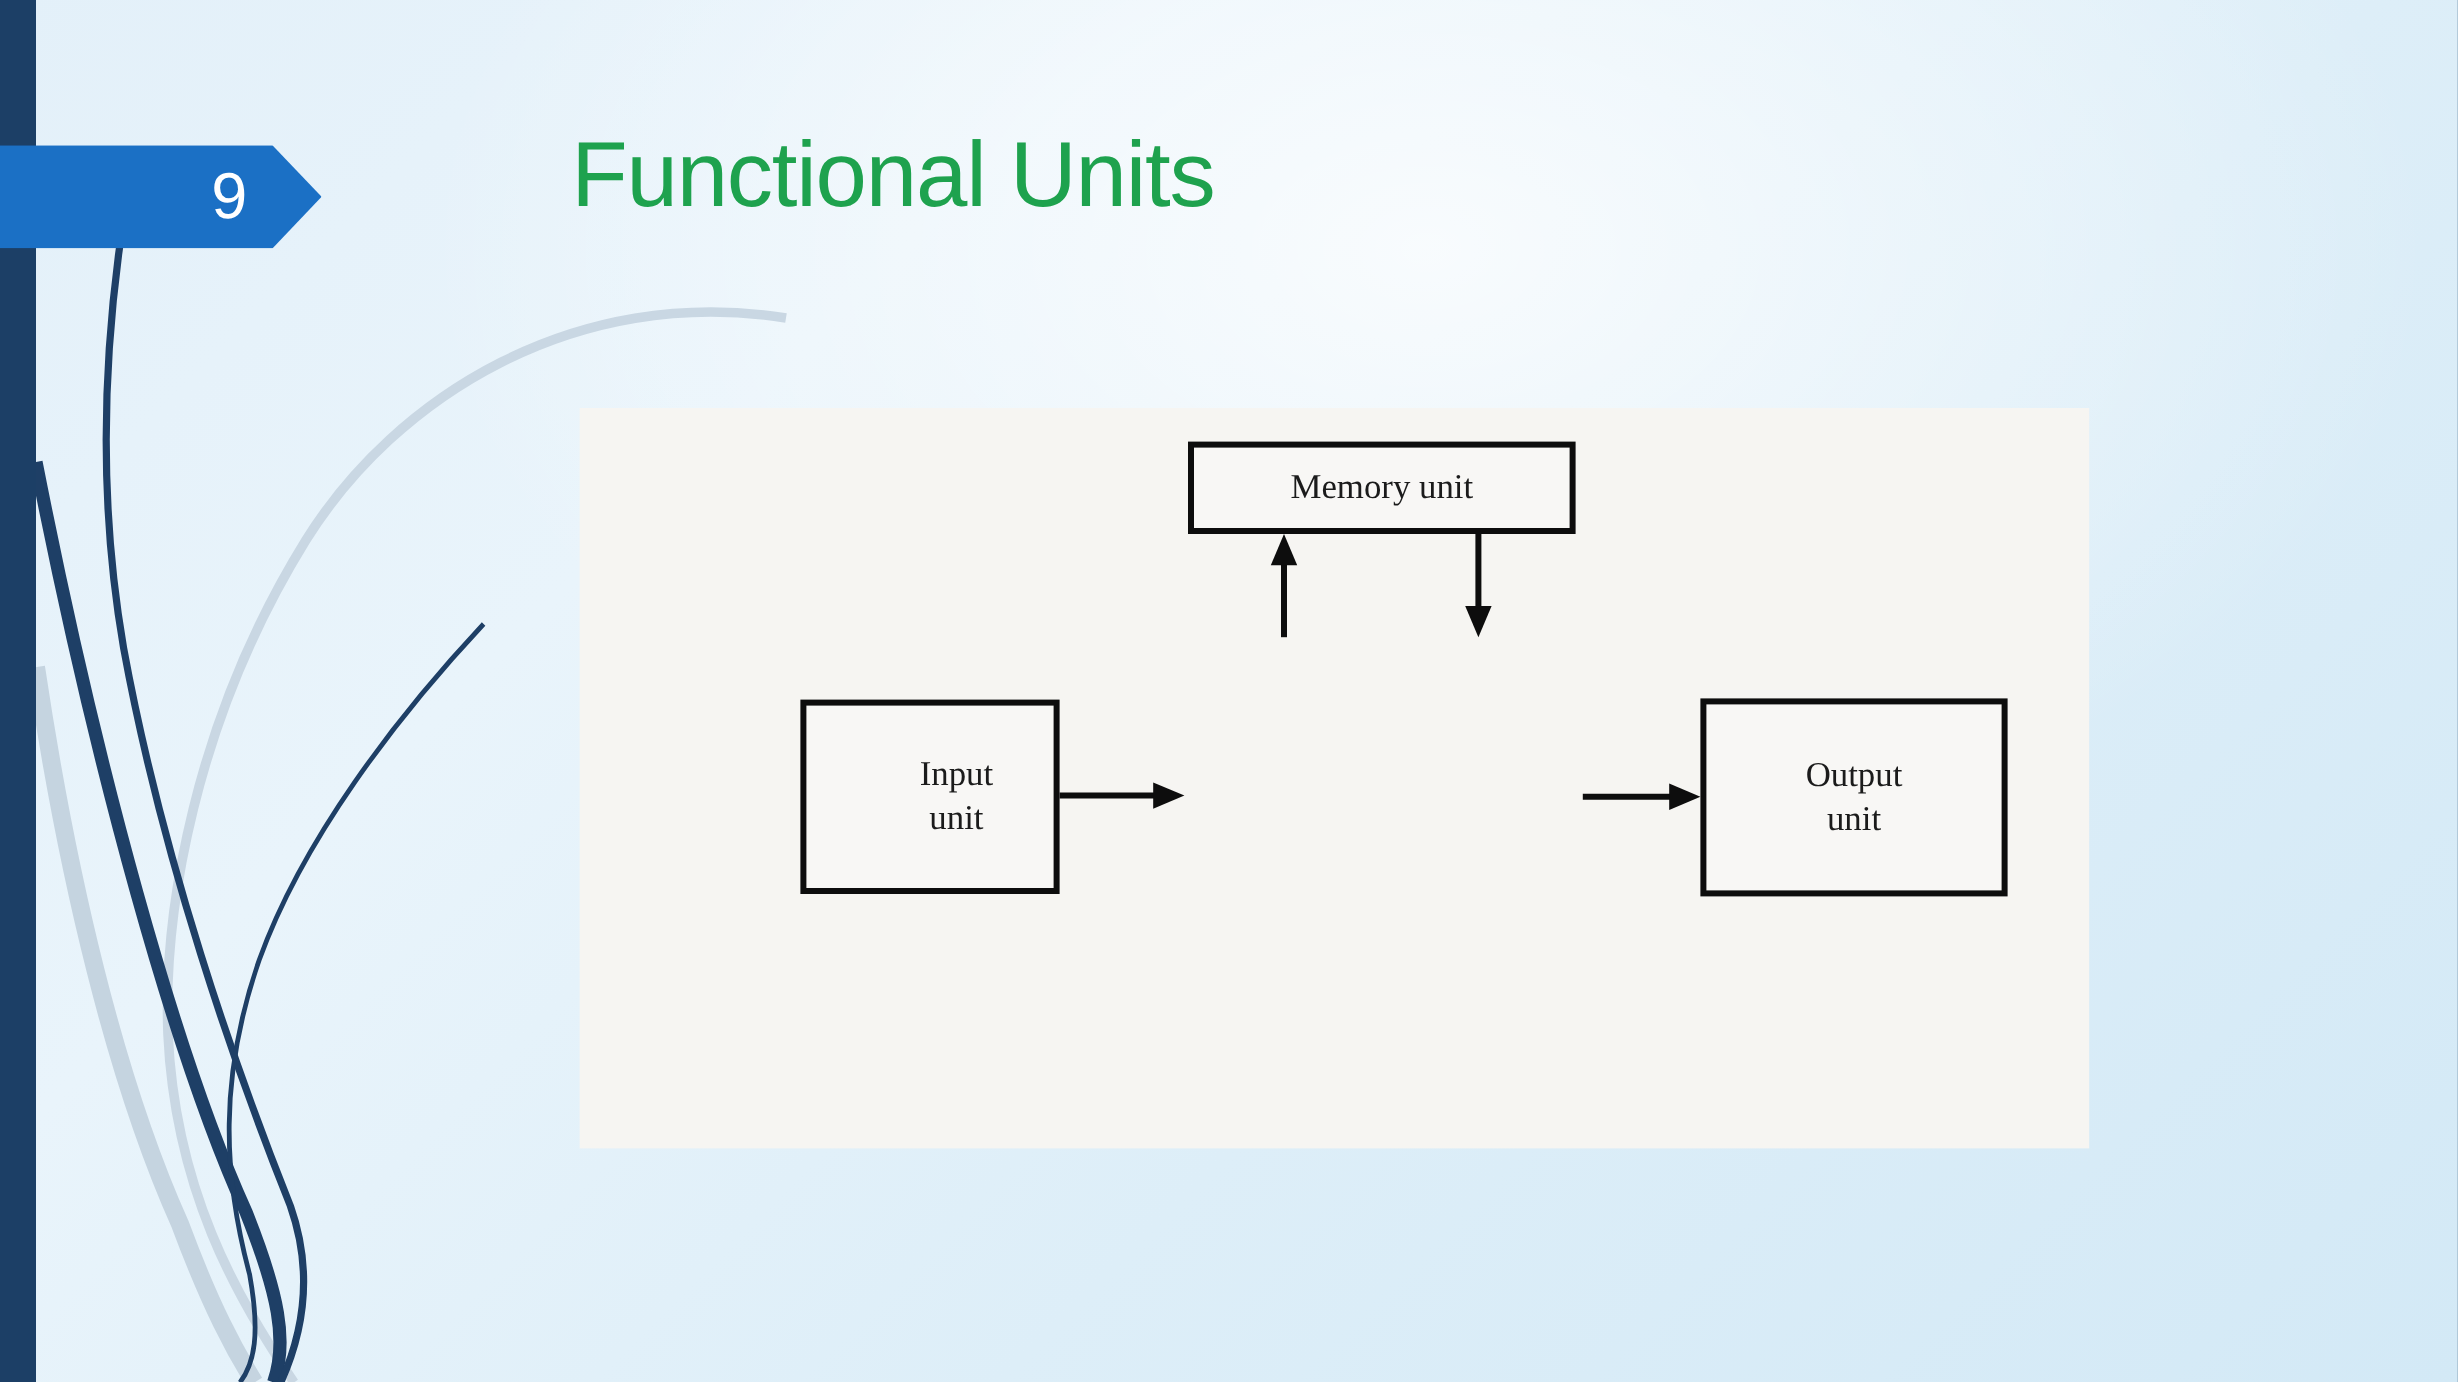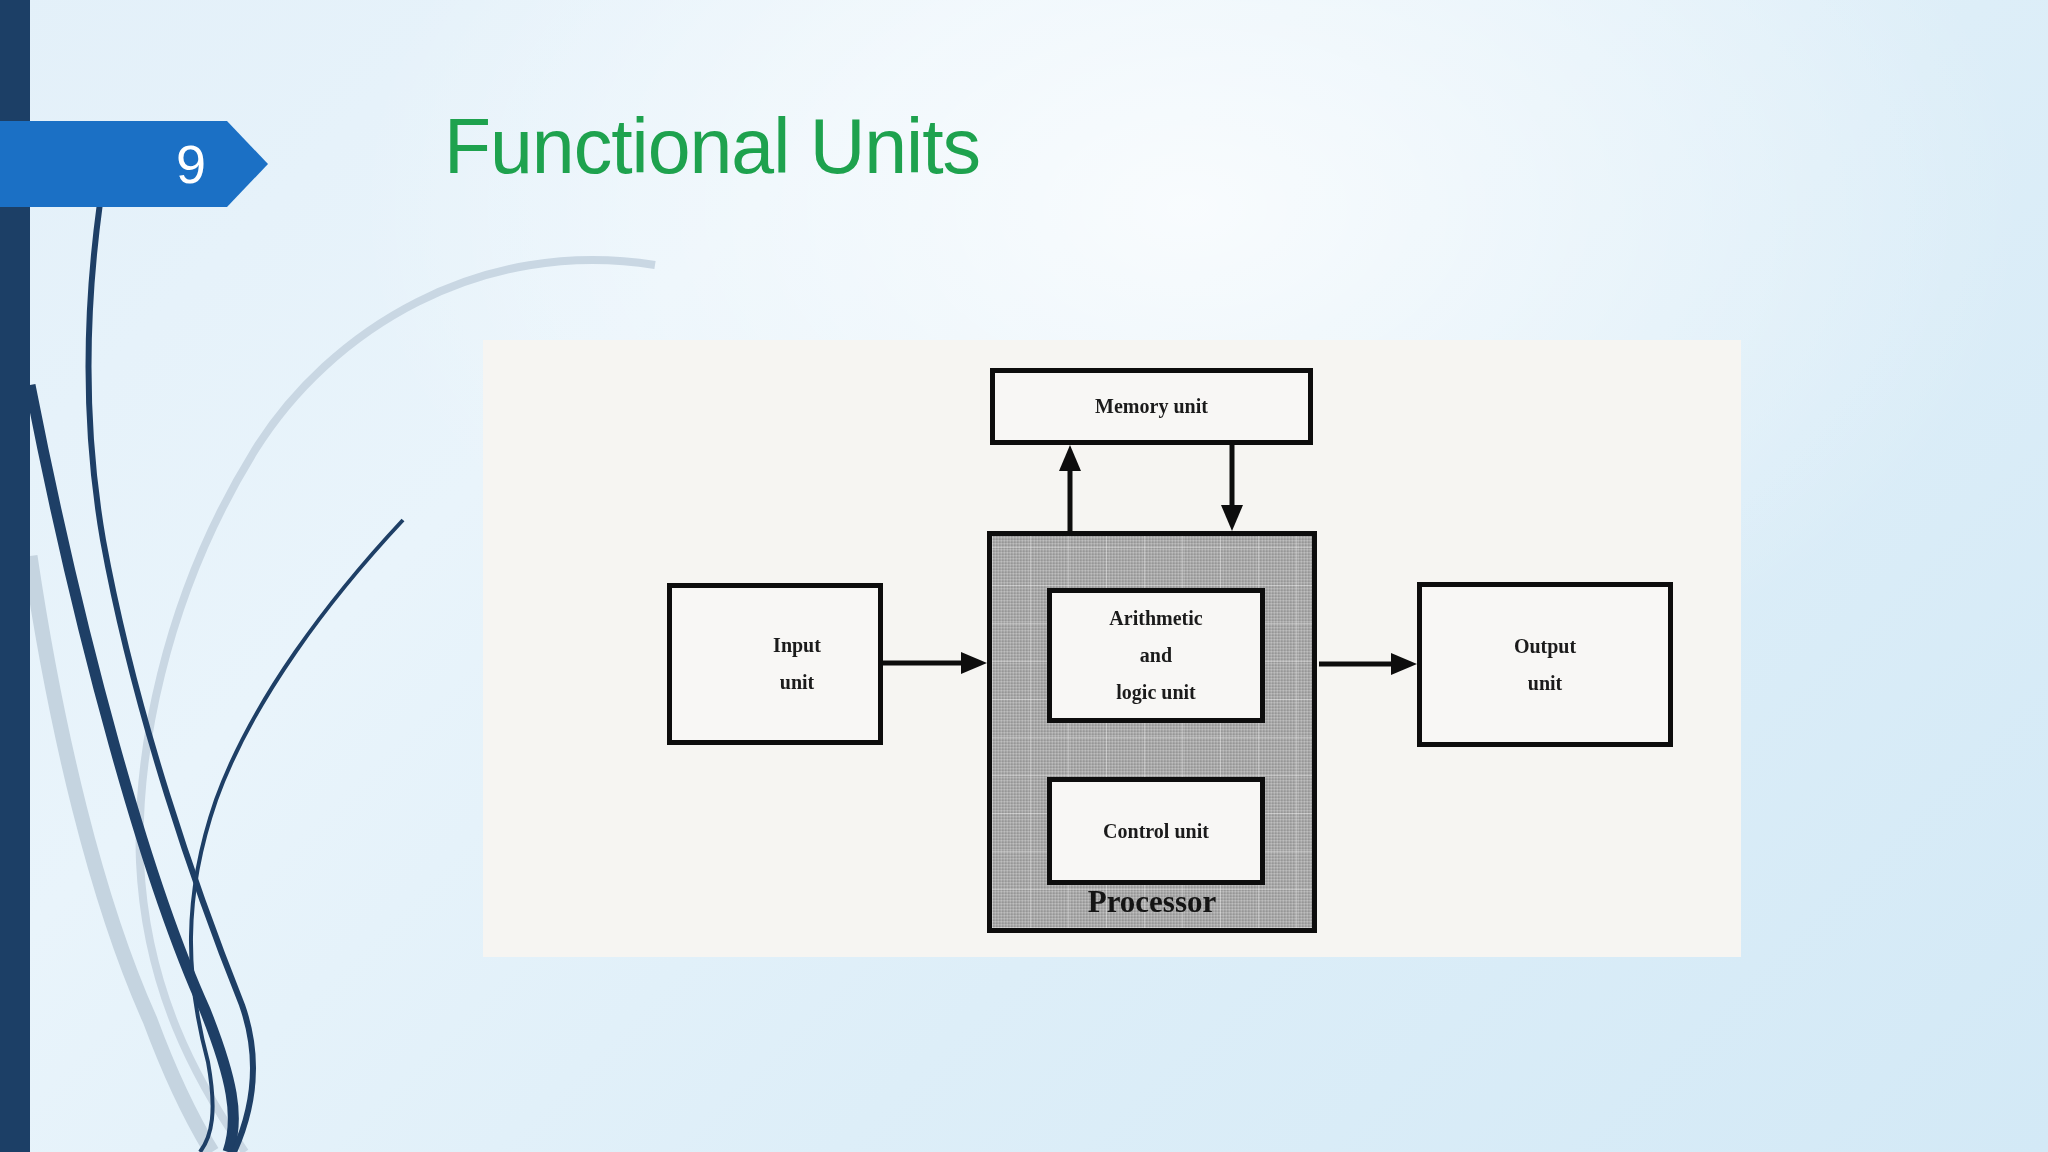--- a/index.html
+++ b/index.html
@@ -16,37 +16,37 @@
   .curves{position:absolute;left:0;top:0;width:2048px;height:1152px;pointer-events:none;}
   
   .badge{
     position:absolute;left:0;top:121px;width:268px;height:86px;background:#1b70c5;
     clip-path:polygon(0 0,227px 0,100% 50%,227px 100%,0 100%);
     color:#ffffff;font-size:54px;line-height:86px;text-align:right;padding-right:62px;
     box-sizing:border-box;
   }
   
   .title{
-    position:absolute;left:444px;top:92px;font-size:77px;line-height:1.1;
+    position:absolute;left:476px;top:92px;font-size:77px;line-height:1.1;
     color:#1ea24e;font-weight:400;letter-spacing:-1px;white-space:nowrap;margin-top:12px;
   }
   
   .footer{
     position:absolute;left:450px;top:1040px;font-size:25px;color:#8c98a5;letter-spacing:.5px;
   }
   
   .panel{
     position:absolute;left:483px;top:340px;width:1258px;height:617px;background:#f6f5f2;
   }
   .dbox{
     position:absolute;box-sizing:border-box;border:5px solid #0d0d0d;background:#f8f7f5;
     display:flex;align-items:center;justify-content:center;text-align:center;
     font-family:"Liberation Serif",serif;color:#1b1b1b;
   }
-  .dbox .lbl{white-space:pre-line;font-size:20px;line-height:37px;font-weight:bold;}
+  .dbox .lbl{white-space:pre-line;font-size:29px;line-height:37px;}
   .memory-box{left:507px;top:28px;width:323px;height:77px;}
   .processor-box{
     left:504px;top:191px;width:330px;height:402px;
     background-color:#a6a6a6;
     background-image:
       repeating-linear-gradient(0deg, rgba(255,255,255,.30) 0 1px, transparent 1px 38px),
       repeating-linear-gradient(90deg, rgba(255,255,255,.30) 0 1px, transparent 1px 38px),
       repeating-linear-gradient(0deg, rgba(255,255,255,.14) 0 1px, rgba(0,0,0,.05) 1px 2px, transparent 2px 3px),
       repeating-linear-gradient(90deg, rgba(255,255,255,.14) 0 1px, rgba(0,0,0,.05) 1px 2px, transparent 2px 3px);
     display:block;
@@ -81,31 +81,20 @@
   </div>
 
   <h1 class="title">Functional Units</h1>
 
   <div class="panel">
 
     <div class="dbox memory-box">
       <span class="lbl">Memory unit</span>
     </div>
 
-    <div class="dbox processor-box">
-      <div class="dbox alu-box">
-        <span class="lbl">Arithmetic
-and
-logic unit</span>
-      </div>
-      <div class="dbox control-box">
-        <span class="lbl">Control unit</span>
-      </div>
-      <div class="processor-label">Processor</div>
-    </div>
 
     <div class="dbox input-box">
       <span class="lbl">Input
 unit</span>
     </div>
 
     <div class="dbox output-box">
       <span class="lbl">Output
 unit</span>
     </div>

